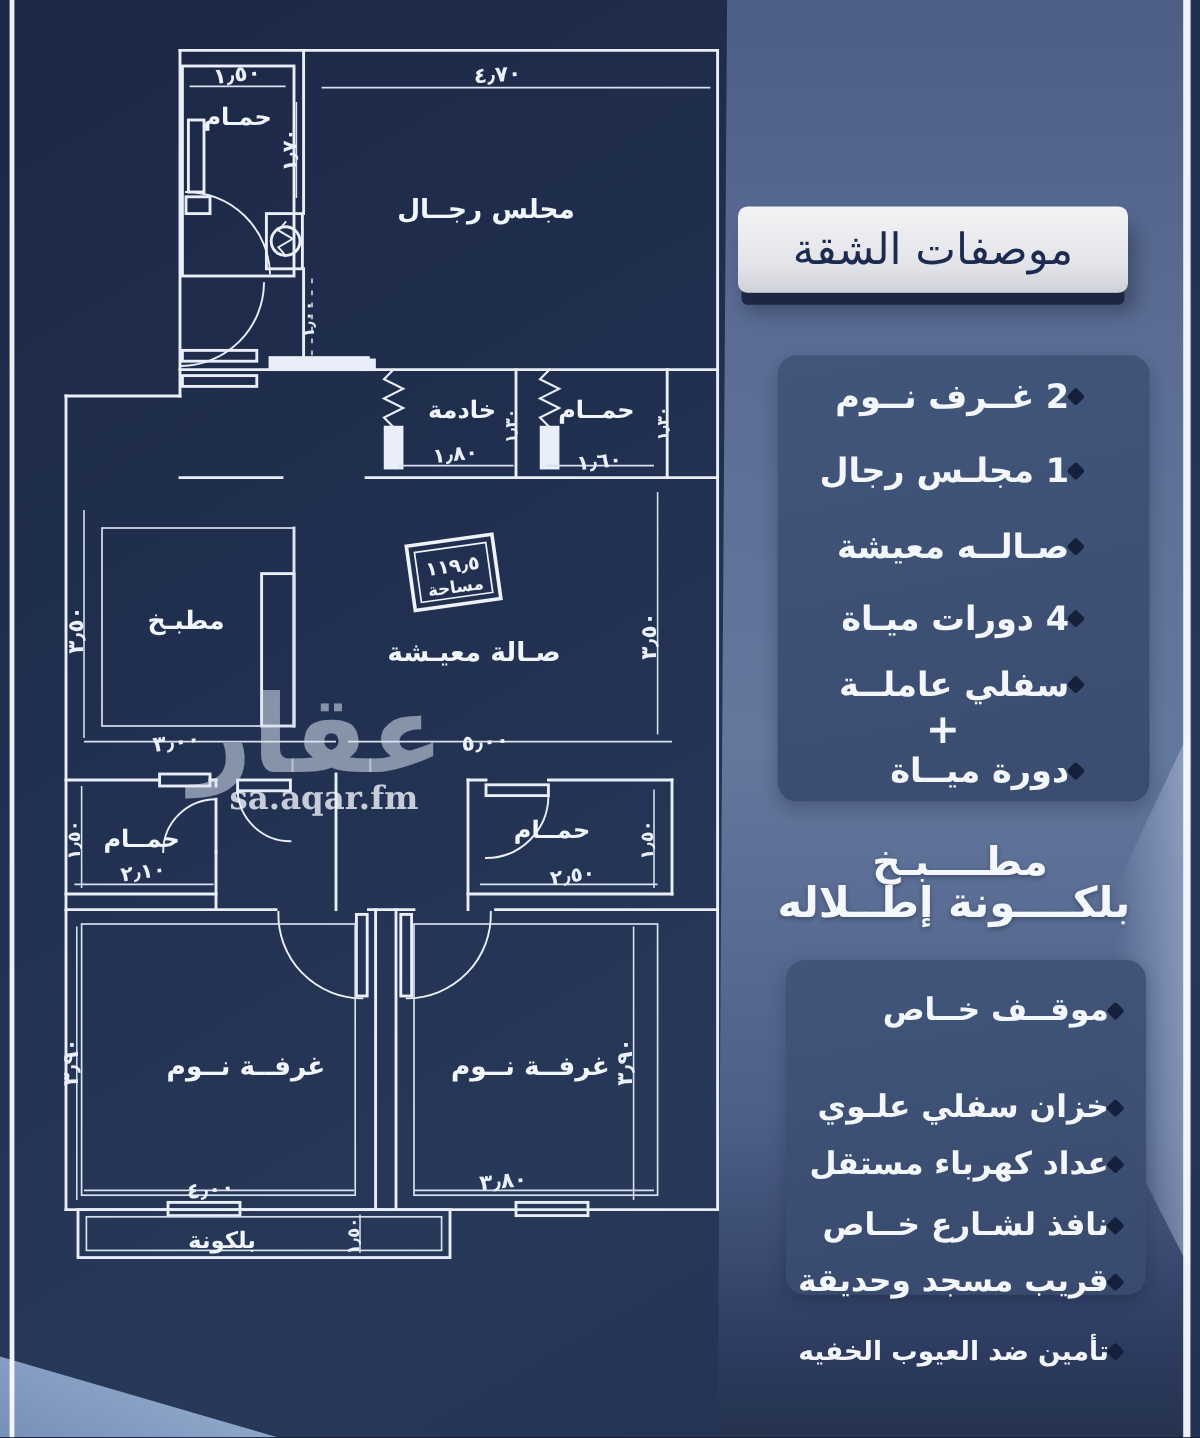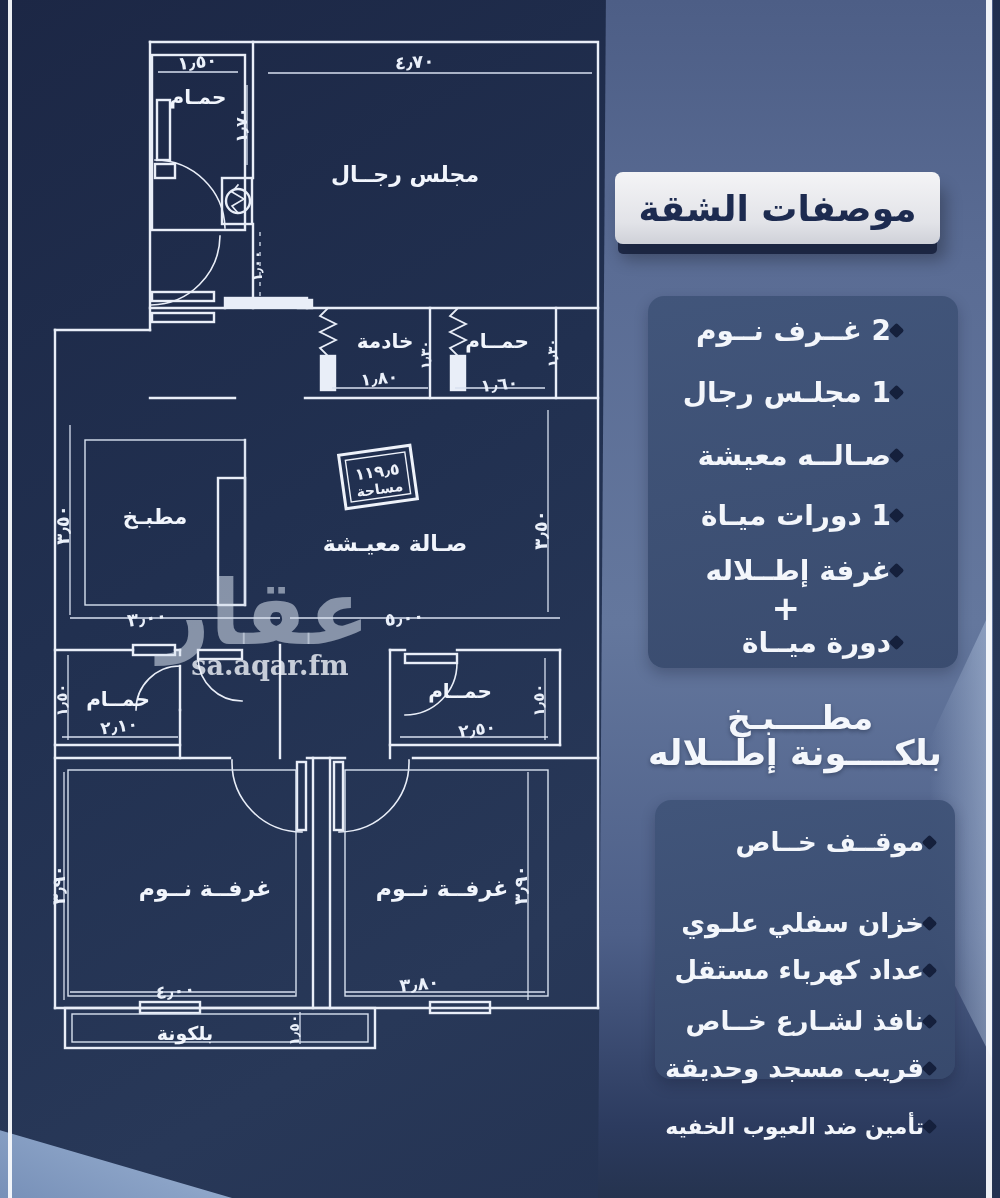--- a/index.html
+++ b/index.html
@@ -28,21 +28,21 @@
   .edge-left{ left:8px; width:4px; }
   .edge-right{ left:986px; width:6px; }
 
   
   .title-box{
     position:absolute; left:615px; top:172px; width:325px; height:72px;
     background:linear-gradient(180deg,#f4f4f6 0%,#e2e3e8 70%,#cfd1d8 100%);
     border-radius:8px; display:flex; align-items:center; justify-content:center;
     box-shadow:0 13px 0 -3px rgba(21,30,58,0.85), 6px 16px 16px rgba(0,0,0,0.28);
   }
-  .title-box span{ font-size:36px; font-weight:bold; color:#1d2b50; }
+  .title-box span{ font-size:36px; font-weight:normal; color:#1d2b50; }
 
   .panel{
     position:absolute; border-radius:16px;
     background:linear-gradient(170deg, rgba(64,84,121,0.95) 0%, rgba(56,74,109,0.95) 100%);
     box-shadow:0 6px 14px rgba(10,16,34,0.25);
   }
   .panel-1{ left:648px; top:296px; width:310px; height:372px; }
   .panel-2{ left:655px; top:800px; width:300px; height:279px; }
 
   .spec{
@@ -237,25 +237,25 @@
     <div class="spec" style="top:76px">
         <span class="bullet"></span>
         <span>1 مجلـس رجال</span>
       </div>
     <div class="spec" style="top:139px">
         <span class="bullet"></span>
         <span>صـالــه معيشة</span>
       </div>
     <div class="spec" style="top:199px">
         <span class="bullet"></span>
-        <span>1 دورات ميـاة</span>
+        <span>4 دورات ميـاة</span>
       </div>
     <div class="spec" style="top:254px">
         <span class="bullet"></span>
-        <span>غرفة إطــلاله</span>
+        <span>سفلي عاملــة</span>
       </div>
     <div class="plus-sign">+</div>
     <div class="spec" style="top:326px">
         <span class="bullet"></span>
         <span>دورة ميــاة</span>
       </div>
   </div>
 
   <div class="band-heading heading-kitchen">مطــــبـخ</div>
   <div class="band-heading heading-balcony">بلكــــونة إطــلاله</div>

